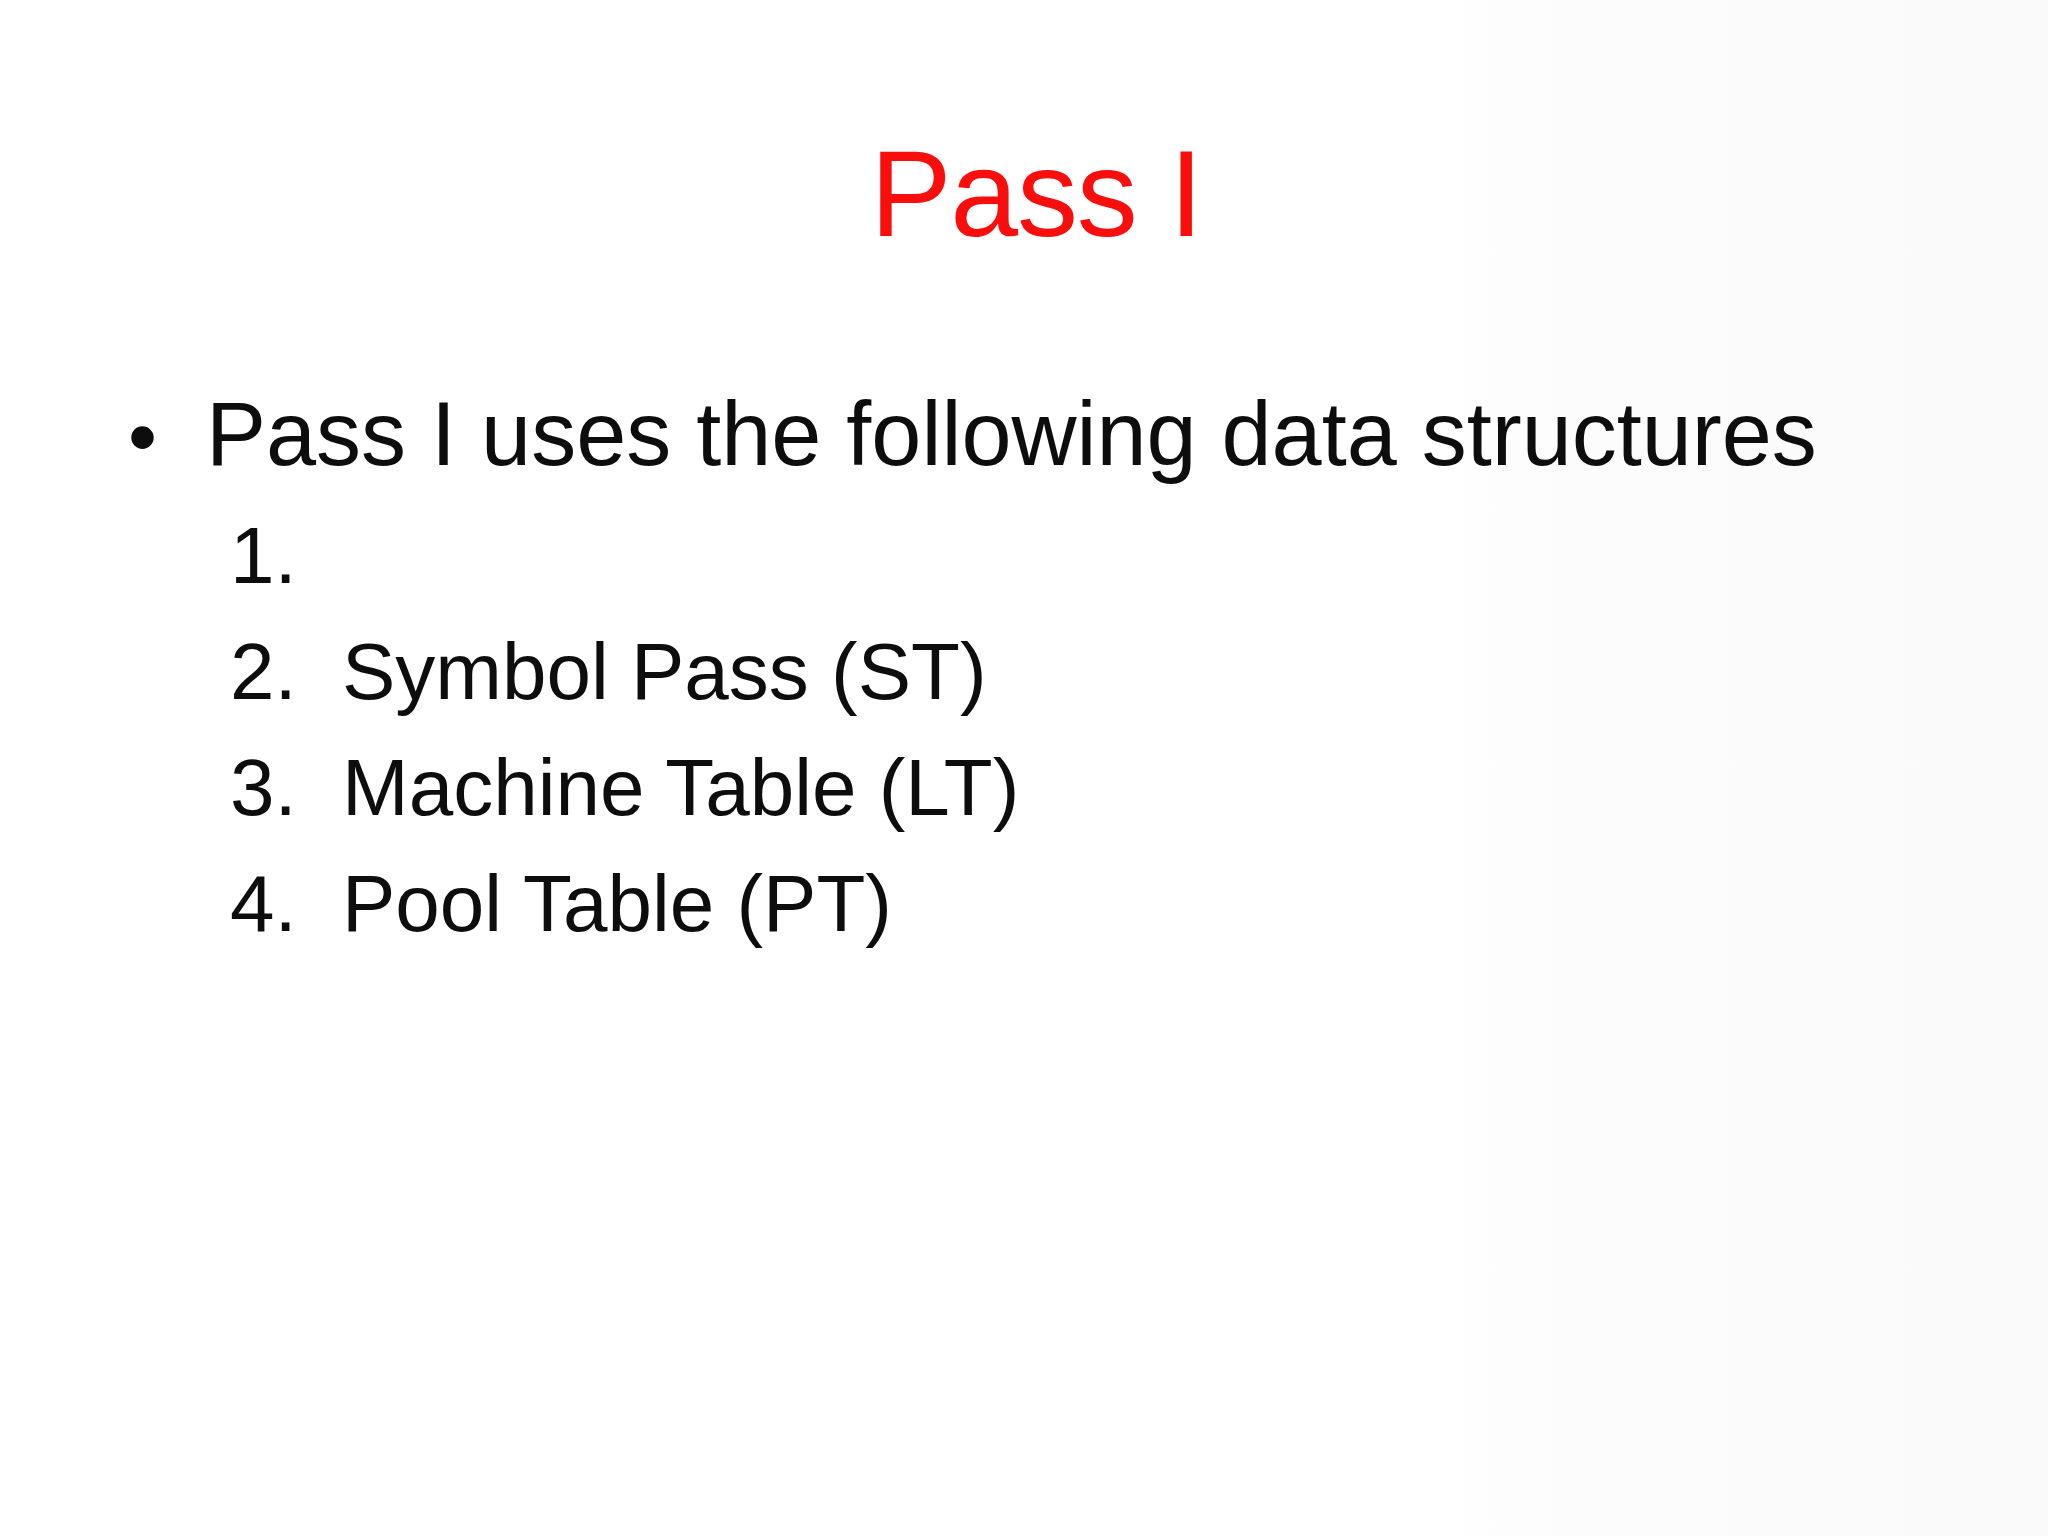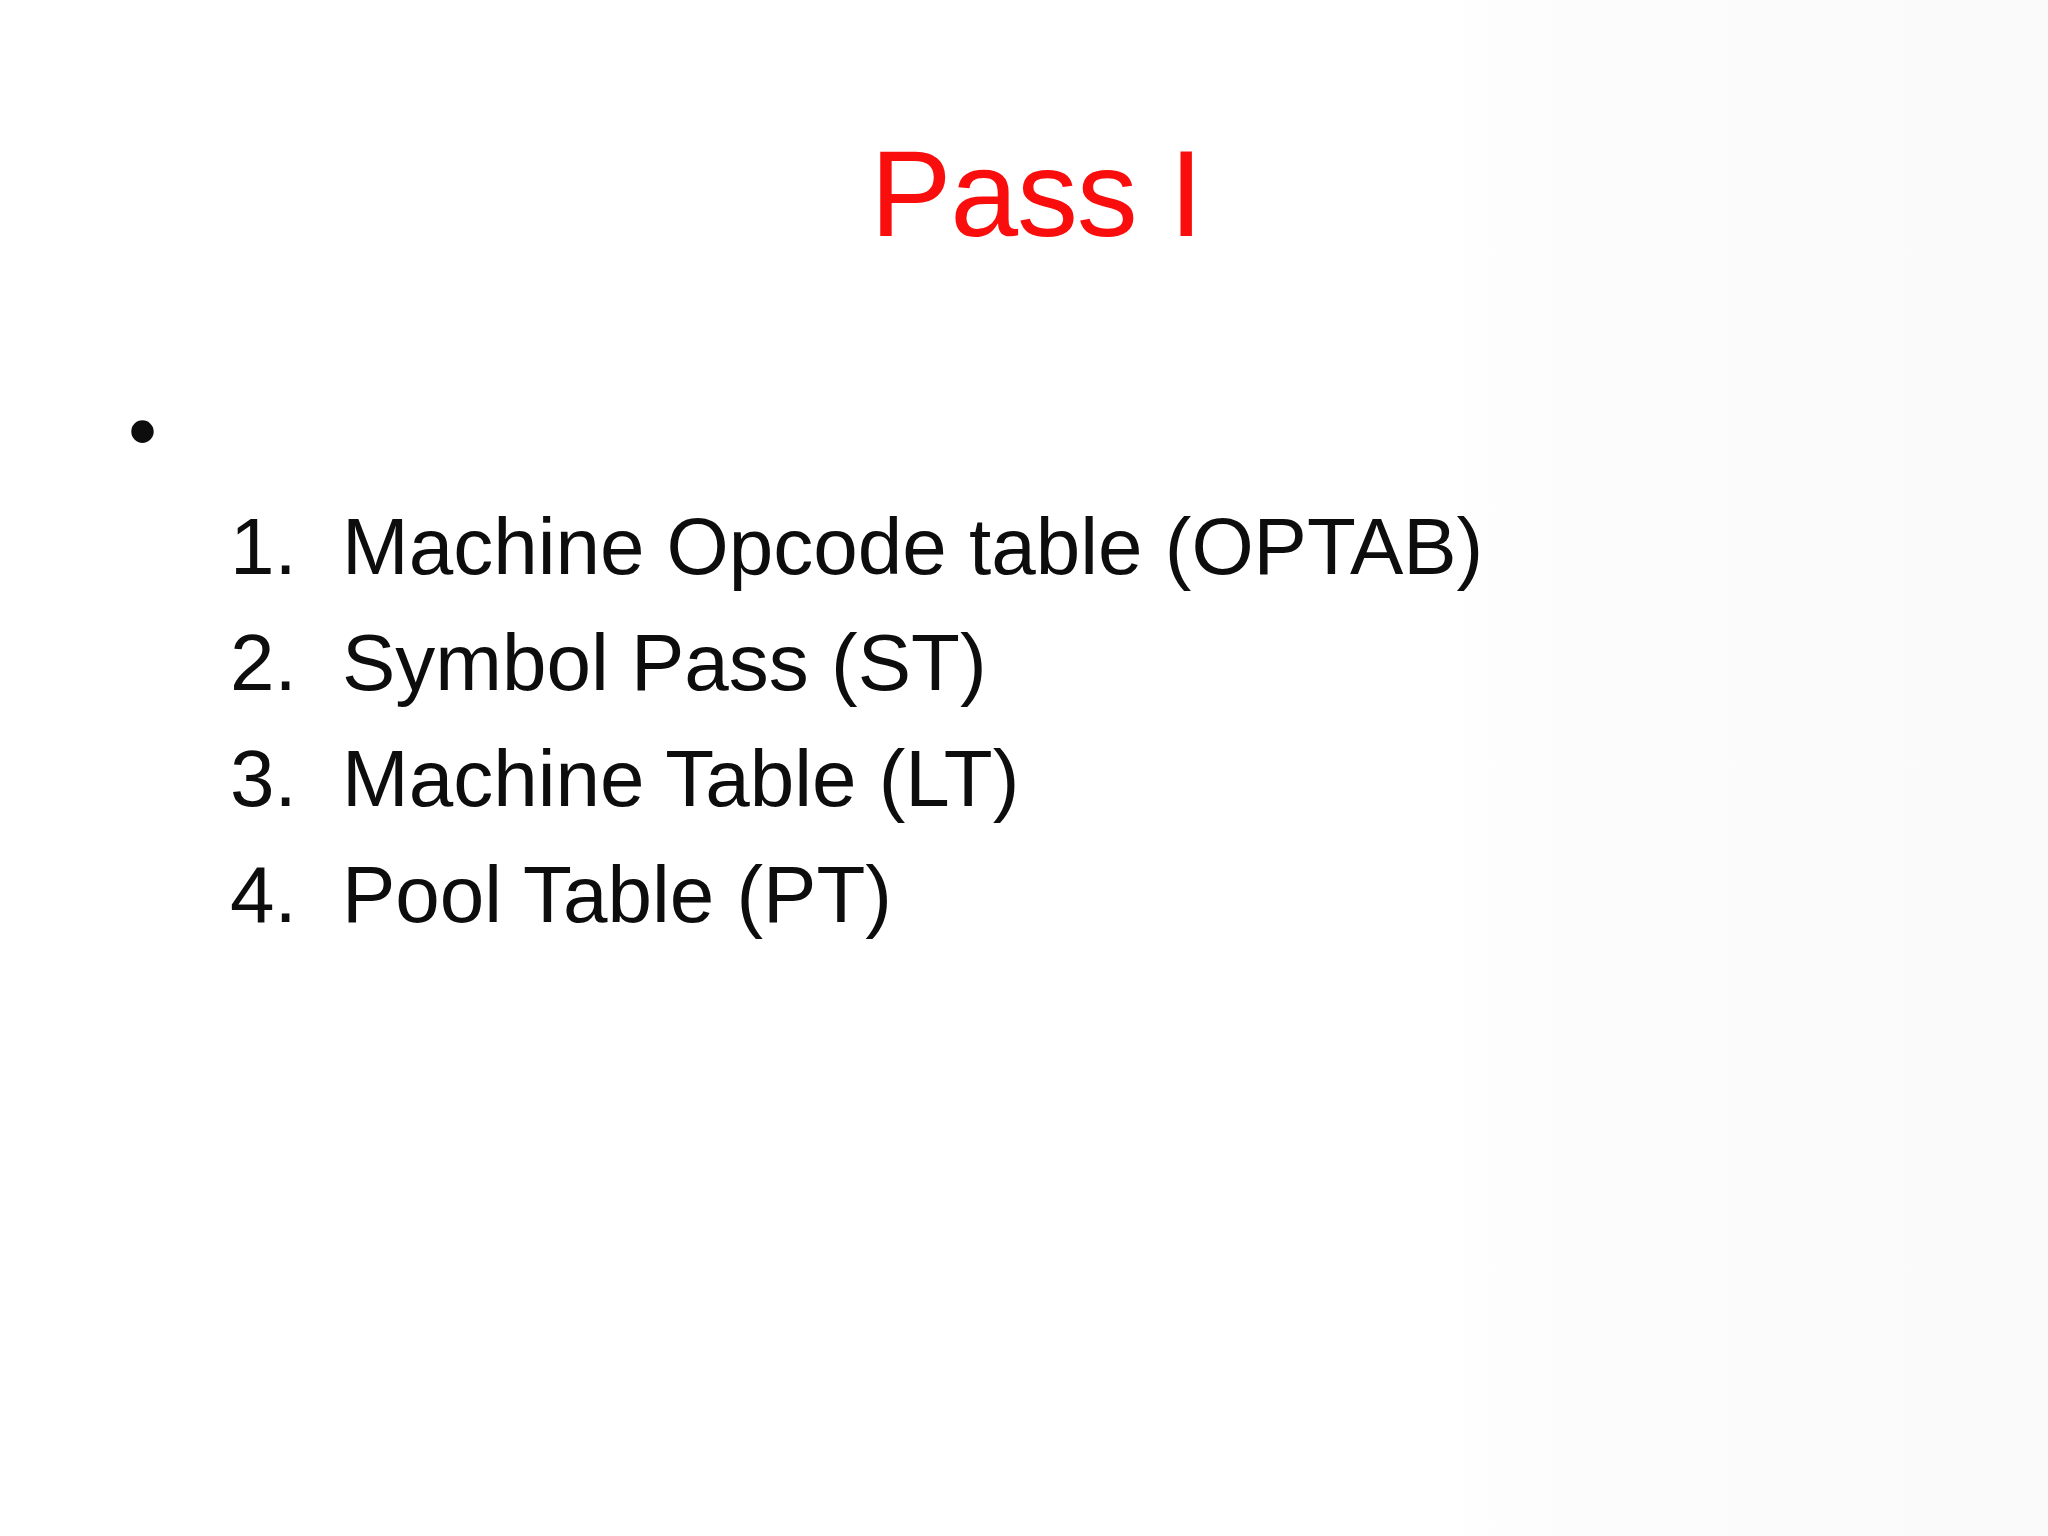--- a/index.html
+++ b/index.html
@@ -69,26 +69,26 @@
 <body>
 
 <div class="slide" style="color: rgb(13, 13, 13);">
 
   <h1 class="slide-title" style="color: rgb(250, 13, 13);">Pass I</h1>
 
   <div class="content">
 
     <div class="bullet-line">
       <span class="bullet-marker">•</span>
+      <span class="bullet-text">Pass I uses the following data structures</span>
     </div>
 
     <ol class="numbered-list">
       <li class="list-item">
         <span class="item-number">1.</span>
-        <span class="item-text">Machine Opcode table (OPTAB)</span>
       </li>
       <li class="list-item">
         <span class="item-number">2.</span>
         <span class="item-text">Symbol Pass (ST)</span>
       </li>
       <li class="list-item">
         <span class="item-number">3.</span>
         <span class="item-text">Machine Table (LT)</span>
       </li>
       <li class="list-item">

